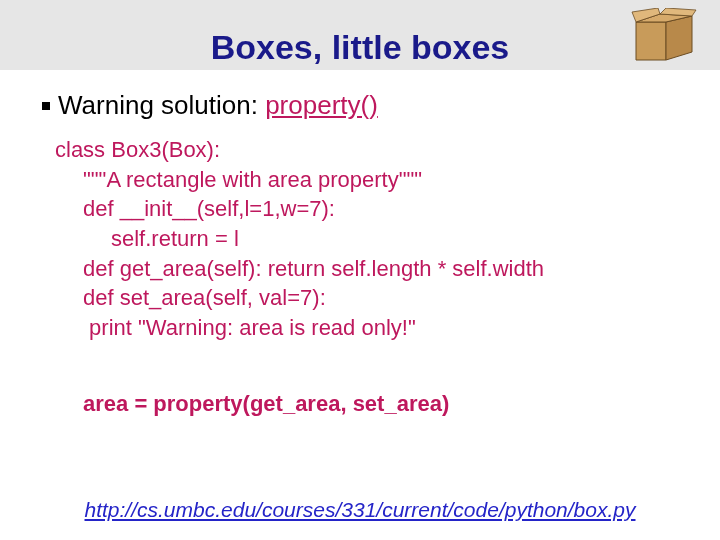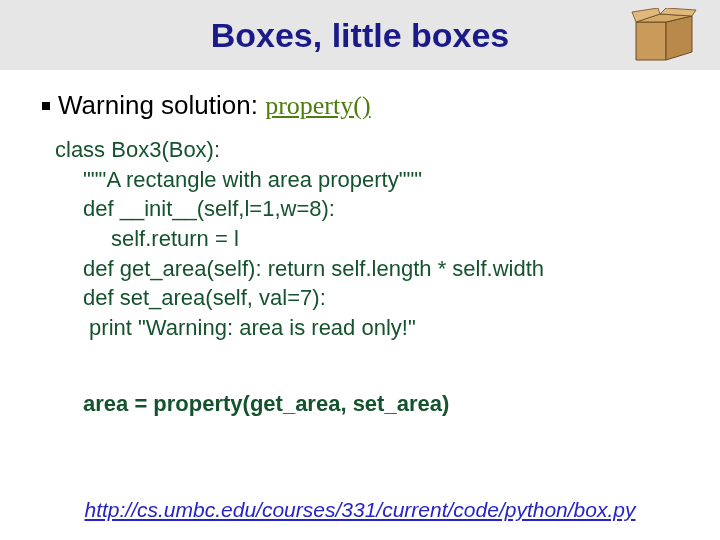--- a/index.html
+++ b/index.html
@@ -10,21 +10,21 @@
     position: relative;
   }
   .header-bar {
     background: #e6e6e6;
     height: 70px;
     margin: 0 0 0 0;
     position: relative;
   }
   .title {
     position: absolute;
-    top: 16px;
+    top: 28px;
     left: 0;
     width: 100%;
     text-align: center;
     font-size: 34px;
     font-weight: bold;
     color: #1a1a8a;
   }
   .box-icon {
     position: absolute;
     right: 20px;
@@ -41,28 +41,27 @@
     gap: 8px;
   }
   .bullet-dot {
     width: 8px;
     height: 8px;
     background: #000;
     display: inline-block;
   }
   .bullet-text { display: inline; }
   .link-word {
-    color: #4d7c0f;
+    color: #be185d;
     text-decoration: underline;
-    font-family: Liberation Serif, serif;
   }
   .code-block {
     margin: 14px 0 0 55px;
     font-size: 22px;
-    color: #14532d;
+    color: #be185d;
     line-height: 1.35;
   }
   .code-block .line { white-space: pre; font-family: Arial, Helvetica, sans-serif; }
   .indent1 { padding-left: 28px; }
   .indent2 { padding-left: 56px; }
   .bold { font-weight: bold; margin-top: 46px; }
   .footer-link {
     position: absolute;
     bottom: 18px;
     left: 0;
@@ -95,21 +94,21 @@
 <div class="bullet-line">
   <span class="bullet-dot"></span>
   <span class="bullet-text">
     <span>Warning solution: </span><a href="#" class="link-word">property()</a>
   </span>
 </div>
 
 <div class="code-block">
   <div class="line">class Box3(Box):</div>
   <div class="line indent1">"""A rectangle with area property"""</div>
-  <div class="line indent1">def __init__(self,l=1,w=8):</div>
+  <div class="line indent1">def __init__(self,l=1,w=7):</div>
   <div class="line indent2">self.return = l</div>
   <div class="line indent1">def get_area(self): return self.length * self.width</div>
   <div class="line indent1">def set_area(self, val=7):</div>
   <div class="line indent1"> print "Warning: area is read only!"</div>
   <div class="line indent1 bold">area = property(get_area, set_area)</div>
 </div>
 
 <div class="footer-link">
   <a href="#">http://cs.umbc.edu/courses/331/current/code/python/box.py</a>
 </div>

